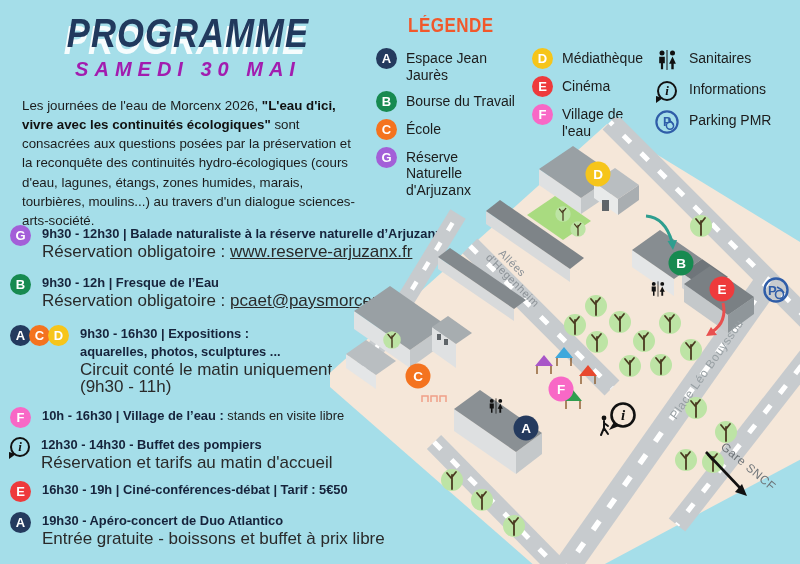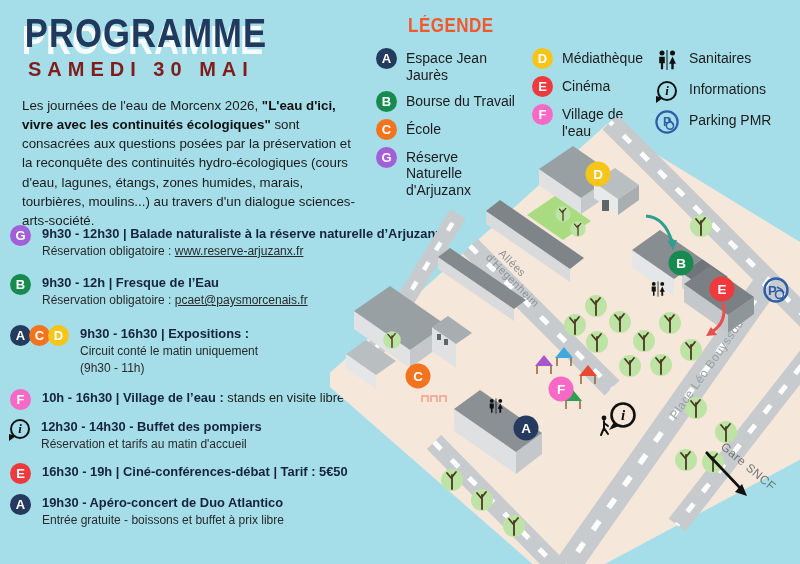--- a/index.html
+++ b/index.html
@@ -1,43 +1,43 @@
 <!DOCTYPE html>
 <html><head>
 <meta charset="utf-8">
 <style>
   html,body{margin:0;padding:0;}
   .page{position:relative;width:800px;height:564px;background:#A5DEE9;overflow:hidden;
         font-family:"Liberation Sans",sans-serif;color:#1c1c1c;}
   
-  .head{position:absolute;left:28px;top:10px;width:320px;text-align:left;}
+  .head{position:absolute;left:28px;top:10px;width:320px;text-align:center;font-style:italic;}
   .h1{font-size:34px;font-weight:700;color:#21395D;letter-spacing:1px;margin:0;
       transform:scale(1.02,1.2);transform-origin:center top;
       text-shadow:-3px 6px 0 rgba(255,255,255,0.9);}
-  .h2{font-size:20px;font-weight:700;color:#7f1d1d;letter-spacing:6px;margin-top:9px;}
+  .h2{font-size:20px;font-weight:700;color:#a21caf;letter-spacing:6px;margin-top:9px;}
   
   .intro{position:absolute;left:14px;top:88px;width:342px;font-size:13.3px;line-height:1.44;margin:8px;}
   .intro b{color:#111;}
   
   .sched{position:absolute;left:10px;top:225px;width:470px;}
   .item{display:flex;gap:11px;align-items:flex-start;}
   .badges{display:flex;margin-top:0px;}
   .badge{width:21px;height:21px;border-radius:50%;color:#fff;font-weight:700;font-size:13px;
          display:flex;align-items:center;justify-content:center;flex:0 0 auto;}
   .badges .badge + .badge{margin-left:-2px;}
   .c-A{background:#243A5E;} .c-B{background:#178A50;} .c-C{background:#F4731F;}
   .c-D{background:#F6C51A;} .c-E{background:#EE3A3C;} .c-F{background:#F868C6;} .c-G{background:#A35FD8;}
   .ibadge{position:relative;width:16px;height:16px;border:2.6px solid #111;border-radius:50%;
           display:flex;align-items:center;justify-content:center;flex:0 0 auto;
           font-family:"Liberation Serif",serif;font-style:italic;font-weight:700;font-size:13px;color:#111;}
   .ibadge::after{content:'';position:absolute;left:-3px;bottom:-4px;width:7px;height:7px;background:#111;
           clip-path:polygon(0 100%,0 0,100% 30%);}
   .t1{font-weight:700;color:#16233B;font-size:12.9px;line-height:18px;white-space:nowrap;}
   .t1 .rest{font-weight:400;color:#222;}
-  .t2{font-size:12px;color:#2a2a2a;line-height:17px;white-space:nowrap;}
+  .t2{font-size:17px;color:#2a2a2a;line-height:17px;white-space:nowrap;}
   .link{text-decoration:underline;}
   .mb1{margin-bottom:14px;} .mb2{margin-bottom:16px;} .mb3{margin-bottom:12px;}
   .mb4{margin-bottom:8px;}  .mb5{margin-bottom:10px;} .mb6{margin-bottom:10px;}
   
   .legend{position:absolute;left:370px;top:10px;}
   .lg-title{position:absolute;left:38px;top:5px;font-size:17px;font-weight:700;color:#F1582B;
             letter-spacing:0.5px;transform:scaleY(1.15);transform-origin:left top;}
   .lg-col{position:absolute;top:38px;display:flex;flex-direction:column;gap:7px;}
   .col1{left:6px;width:150px;} .col2{left:162px;width:120px;} .col3{left:284px;width:140px;}
   .lg-row{display:flex;gap:9px;align-items:flex-start;}
@@ -81,20 +81,21 @@
     </div>
 
     <div class="item mb3">
       <div class="badges">
         <span class="badge c-A">A</span>
         <span class="badge c-C">C</span>
         <span class="badge c-D">D</span>
       </div>
       <div class="body">
         <div class="t1">9h30 - 16h30 | Expositions :</div>
+        <div class="t1">aquarelles, photos, sculptures ...</div>
         <div class="t2">Circuit conté le matin uniquement</div>
         <div class="t2">(9h30 - 11h)</div>
       </div>
     </div>
 
     <div class="item mb4">
       <div class="badges">
         <span class="badge c-F">F</span>
       </div>
       <div class="body">

